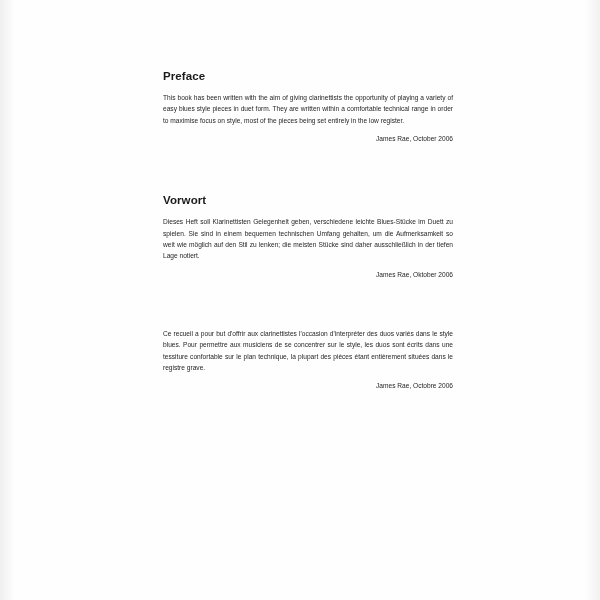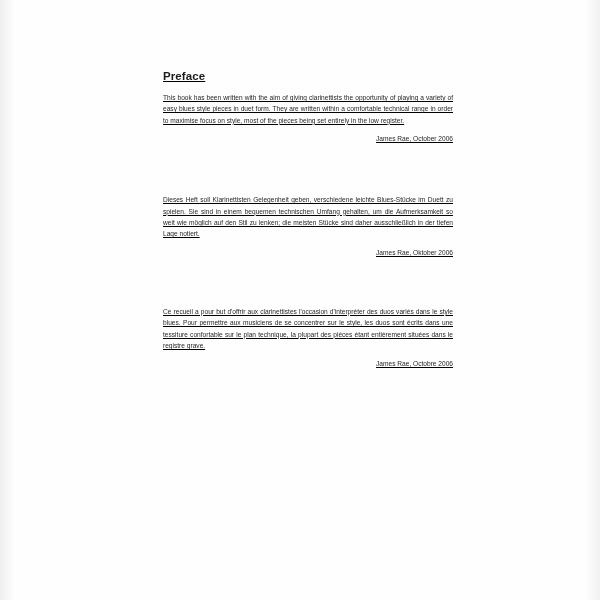--- a/index.html
+++ b/index.html
@@ -35,21 +35,20 @@
     right: 0; top: 0; bottom: 0;
     width: 14px;
     background: linear-gradient(to left, #f1f1f1, #fdfdfd);
     pointer-events: none;
   }
   .content {
     position: absolute;
     left: 163px;
     top: 70px;
     width: 290px;
-    text-decoration: underline;
   }
   .section {
     margin-bottom: 38px;
   }
   .sec-title {
     font-size: 11.5px;
     font-weight: bold;
     color: #1b1b1b;
     margin: 0 0 10px 0;
     letter-spacing: 0.1px;
@@ -79,20 +78,21 @@
 
     <div class="section">
       <h2 class="sec-title">Preface</h2>
       <p class="sec-body">This book has been written with the aim of giving clarinettists the opportunity of playing a variety of easy blues style pieces in duet form. They are written within a comfortable technical range in order to maximise focus on style, most of the pieces being set entirely in the low register.</p>
       <p class="sec-sign">James Rae, October 2006</p>
     </div>
 
     <div class="gap-1"></div>
 
     <div class="section">
+      <h2 class="sec-title">Vorwort</h2>
       <p class="sec-body">Dieses Heft soll Klarinettisten Gelegenheit geben, verschiedene leichte Blues-Stücke im Duett zu spielen. Sie sind in einem bequemen technischen Umfang gehalten, um die Aufmerksamkeit so weit wie möglich auf den Stil zu lenken; die meisten Stücke sind daher ausschließlich in der tiefen Lage notiert.</p>
       <p class="sec-sign">James Rae, Oktober 2006</p>
     </div>
 
     <div class="gap-2"></div>
 
     <div class="section">
       <p class="sec-body">Ce recueil a pour but d'offrir aux clarinettistes l'occasion d'interpréter des duos variés dans le style blues. Pour permettre aux musiciens de se concentrer sur le style, les duos sont écrits dans une tessiture confortable sur le plan technique, la plupart des pièces étant entièrement situées dans le registre grave.</p>
       <p class="sec-sign">James Rae, Octobre 2006</p>
     </div>

